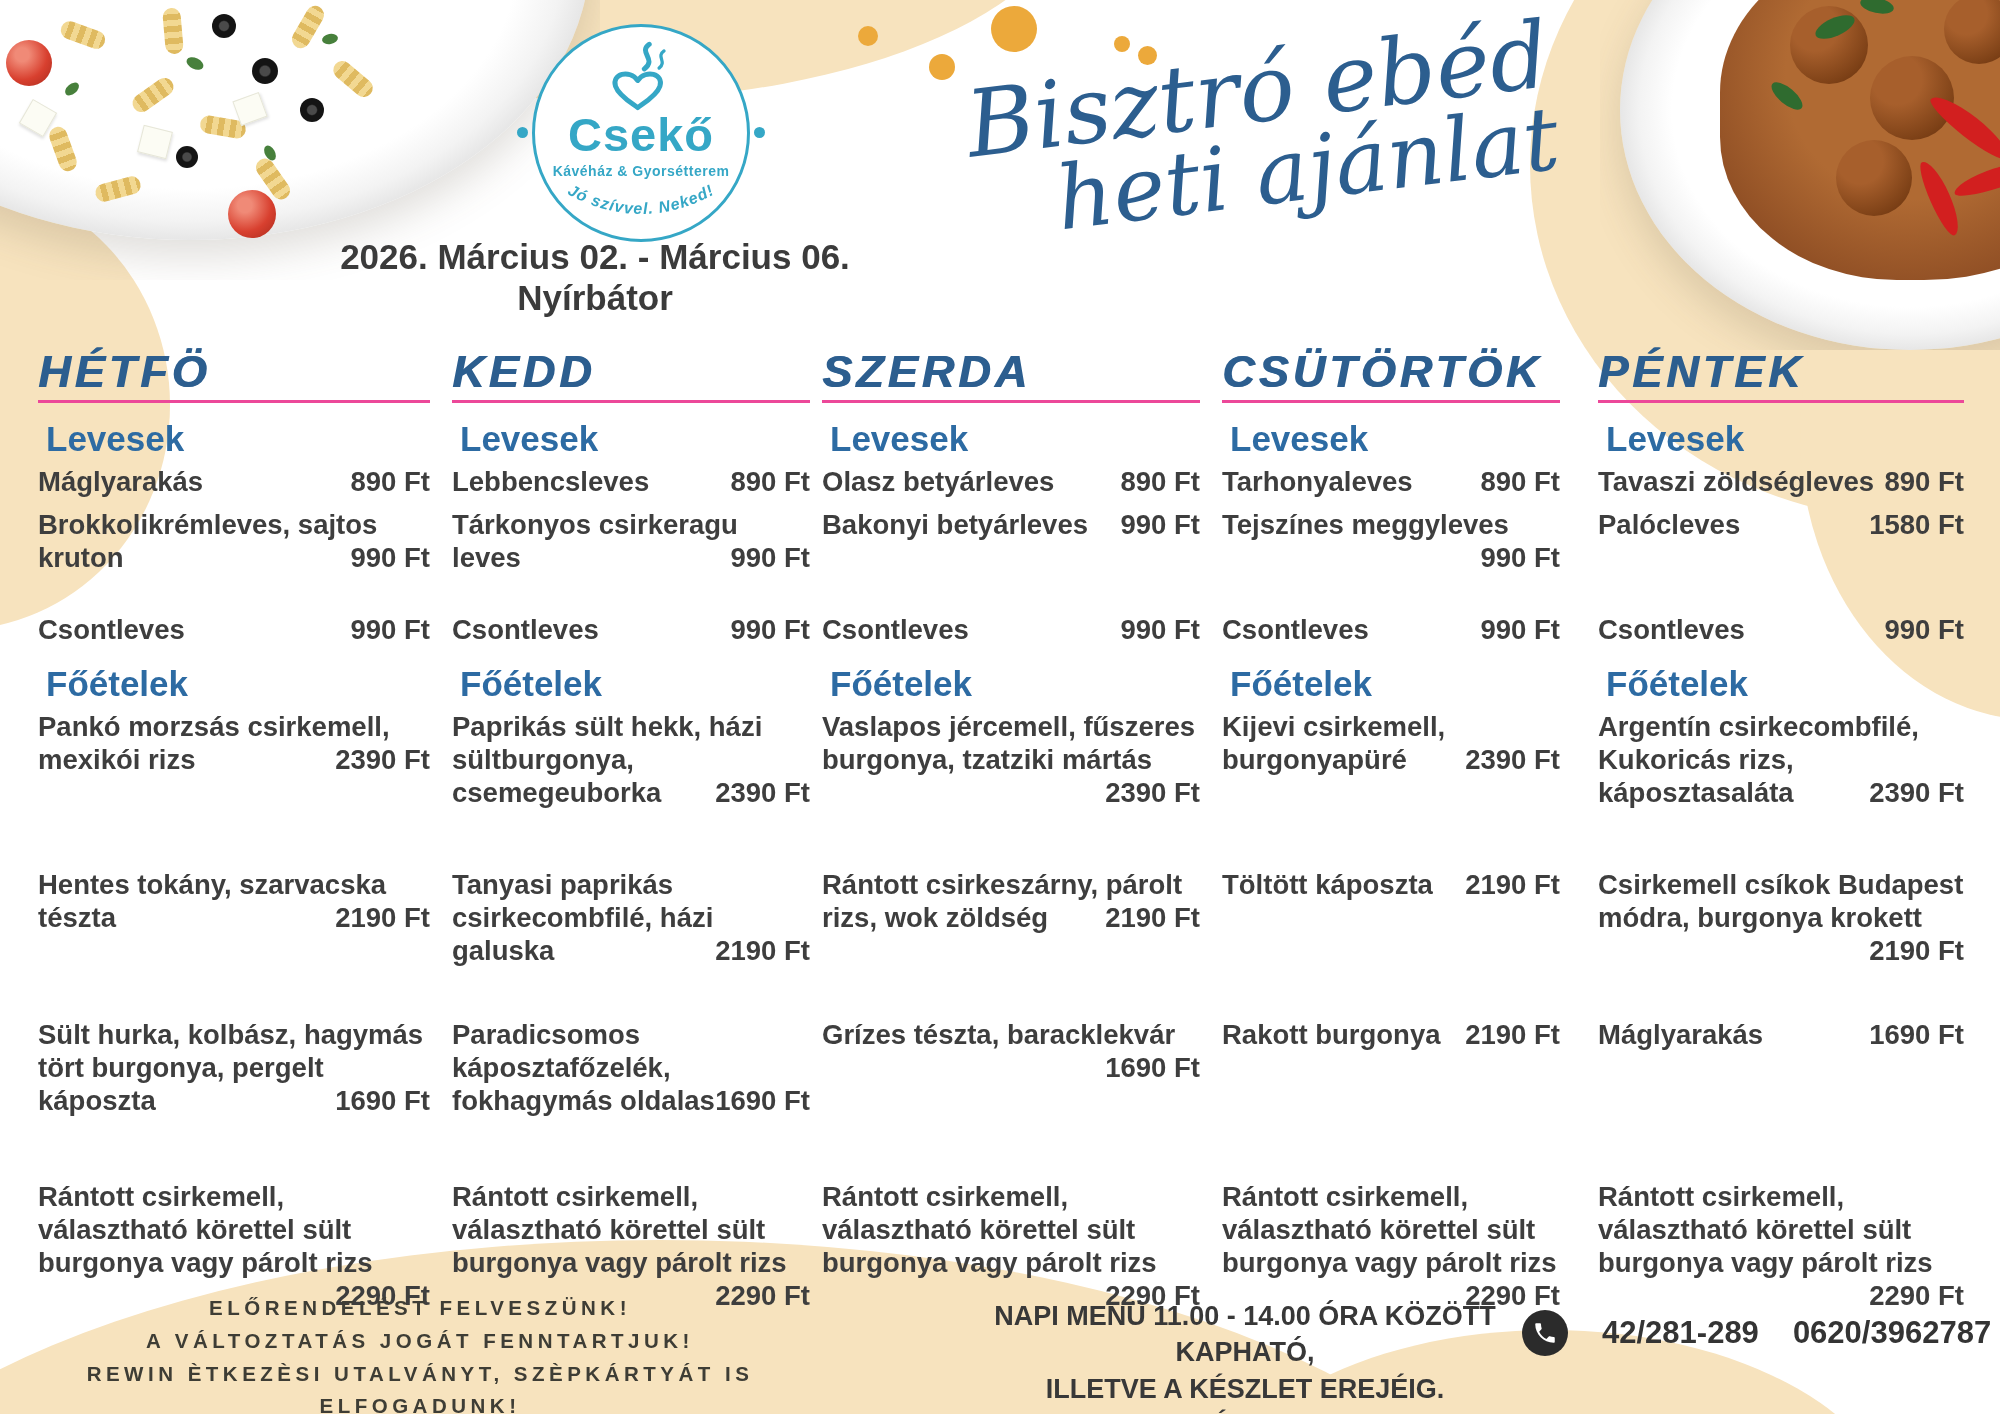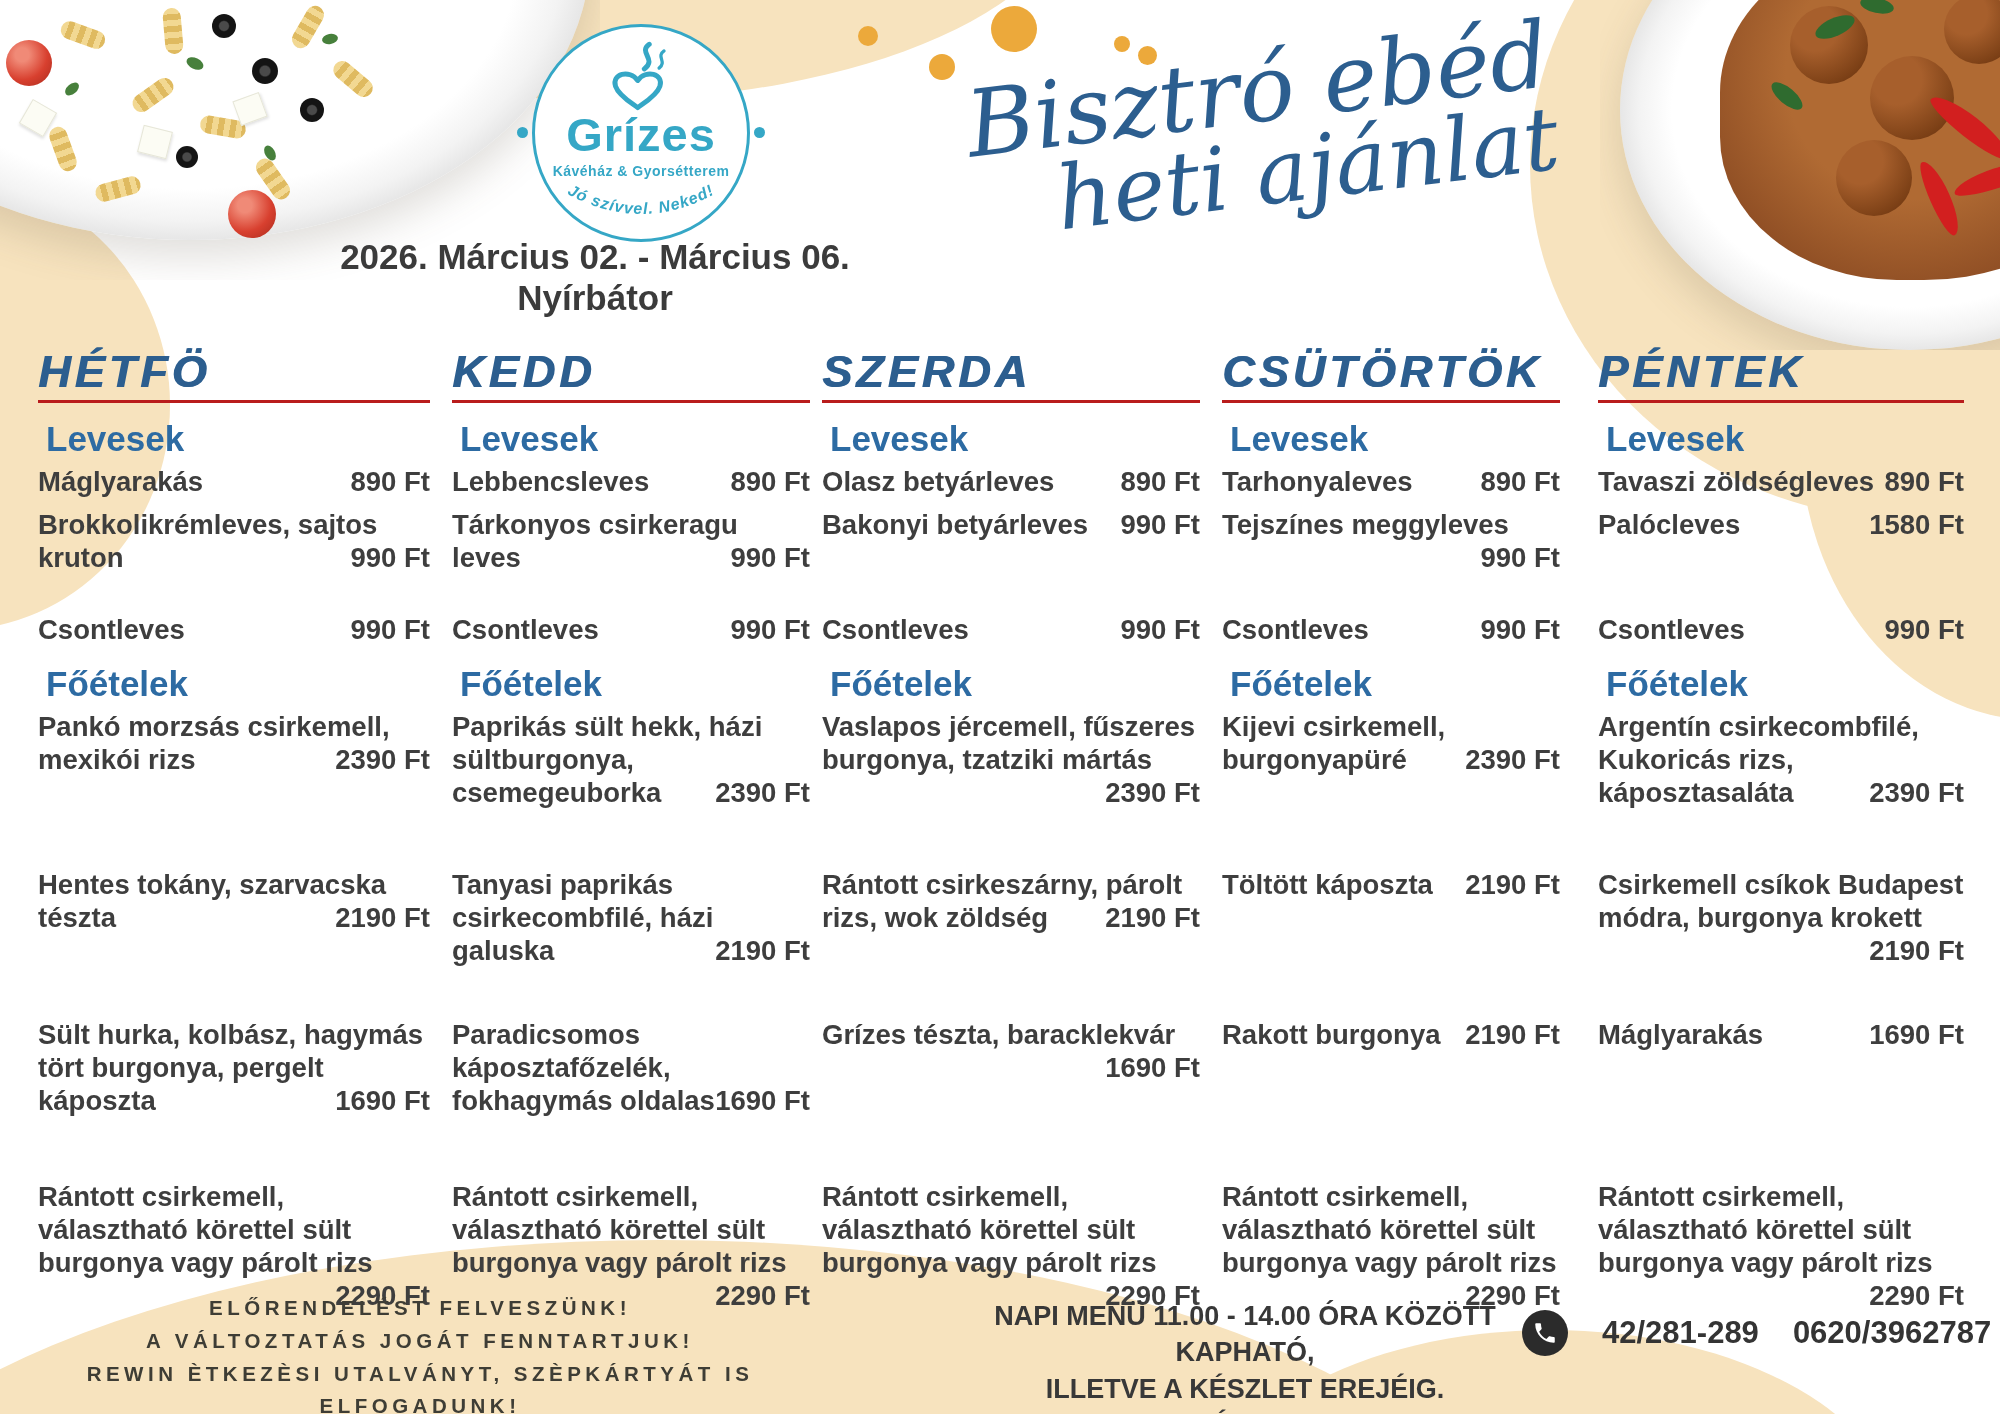--- a/index.html
+++ b/index.html
@@ -68,21 +68,21 @@
   .st2{font-size:88px;line-height:1.0;margin-left:80px;margin-top:-6px;}
 
   
   #columns{position:absolute;left:0;top:0;width:2000px;height:1414px;z-index:2;}
   .day-col{position:absolute;top:346px;}
   .day-col:nth-child(1){left:38px;width:392px;}
   .day-col:nth-child(2){left:452px;width:358px;}
   .day-col:nth-child(3){left:822px;width:378px;}
   .day-col:nth-child(4){left:1222px;width:338px;}
   .day-col:nth-child(5){left:1598px;width:366px;}
-  .day-header{height:54px;border-bottom:3px solid #b91c1c;}
+  .day-header{height:54px;border-bottom:3px solid #ec4899;}
   .day-name{font-size:45px;font-weight:800;font-style:italic;letter-spacing:4px;
             color:var(--blue,#2c5e8f);text-shadow:1px 0 0 var(--blue,#2c5e8f);}
   .sec{font-size:35px;font-weight:800;color:var(--blue2,#2d6ba3);margin:16px 8px 6px;}
   .sec.mains{margin-top:18px;}
   .soups-top{height:148px;overflow:hidden;}
   .item{font-size:27.5px;font-weight:700;line-height:1.2;color:#3e3e3e;margin-bottom:10px;}
   .item::after{content:"";display:block;clear:both;}
   .item .pr{float:right;white-space:nowrap;}
   .mains .item.m1{min-height:148px;}
   .mains .item.m2{min-height:140px;}
@@ -158,21 +158,21 @@
   </div>
 
   <div class="logo">
     <span class="ringdot l"></span>
     <span class="ringdot r"></span>
     <svg class="cupicon" width="84" height="74" viewBox="0 0 100 90">
       <path d="M60 4 C 46 14, 70 22, 54 34" fill="none" stroke="#35a7c6" stroke-width="6" stroke-linecap="round"></path>
       <path d="M78 12 C 68 19, 82 25, 72 33" fill="none" stroke="#35a7c6" stroke-width="4" stroke-linecap="round"></path>
       <path d="M46 48 C 36 34, 14 40, 19 55 C 23 67, 41 77, 46 81 C 51 77, 69 67, 73 55 C 78 40, 56 34, 46 48 Z" fill="none" stroke="#35a7c6" stroke-width="6" stroke-linejoin="round"></path>
     </svg>
-    <div class="brand">Grízes</div>
+    <div class="brand">Csekő</div>
     <div class="brand-sub">Kávéház &amp; Gyorsétterem</div>
     <svg class="slogan-svg" width="186" height="58" viewBox="0 0 186 58">
       <defs>
           <path id="sloganArc" d="M 14 12 Q 93 58 172 12" fill="none"></path>
         </defs>
       <text text-anchor="middle"><textPath href="#sloganArc" startOffset="50%">Jó szívvel. Neked!</textPath></text>
     </svg>
   </div>
 
   <div class="daterow">

